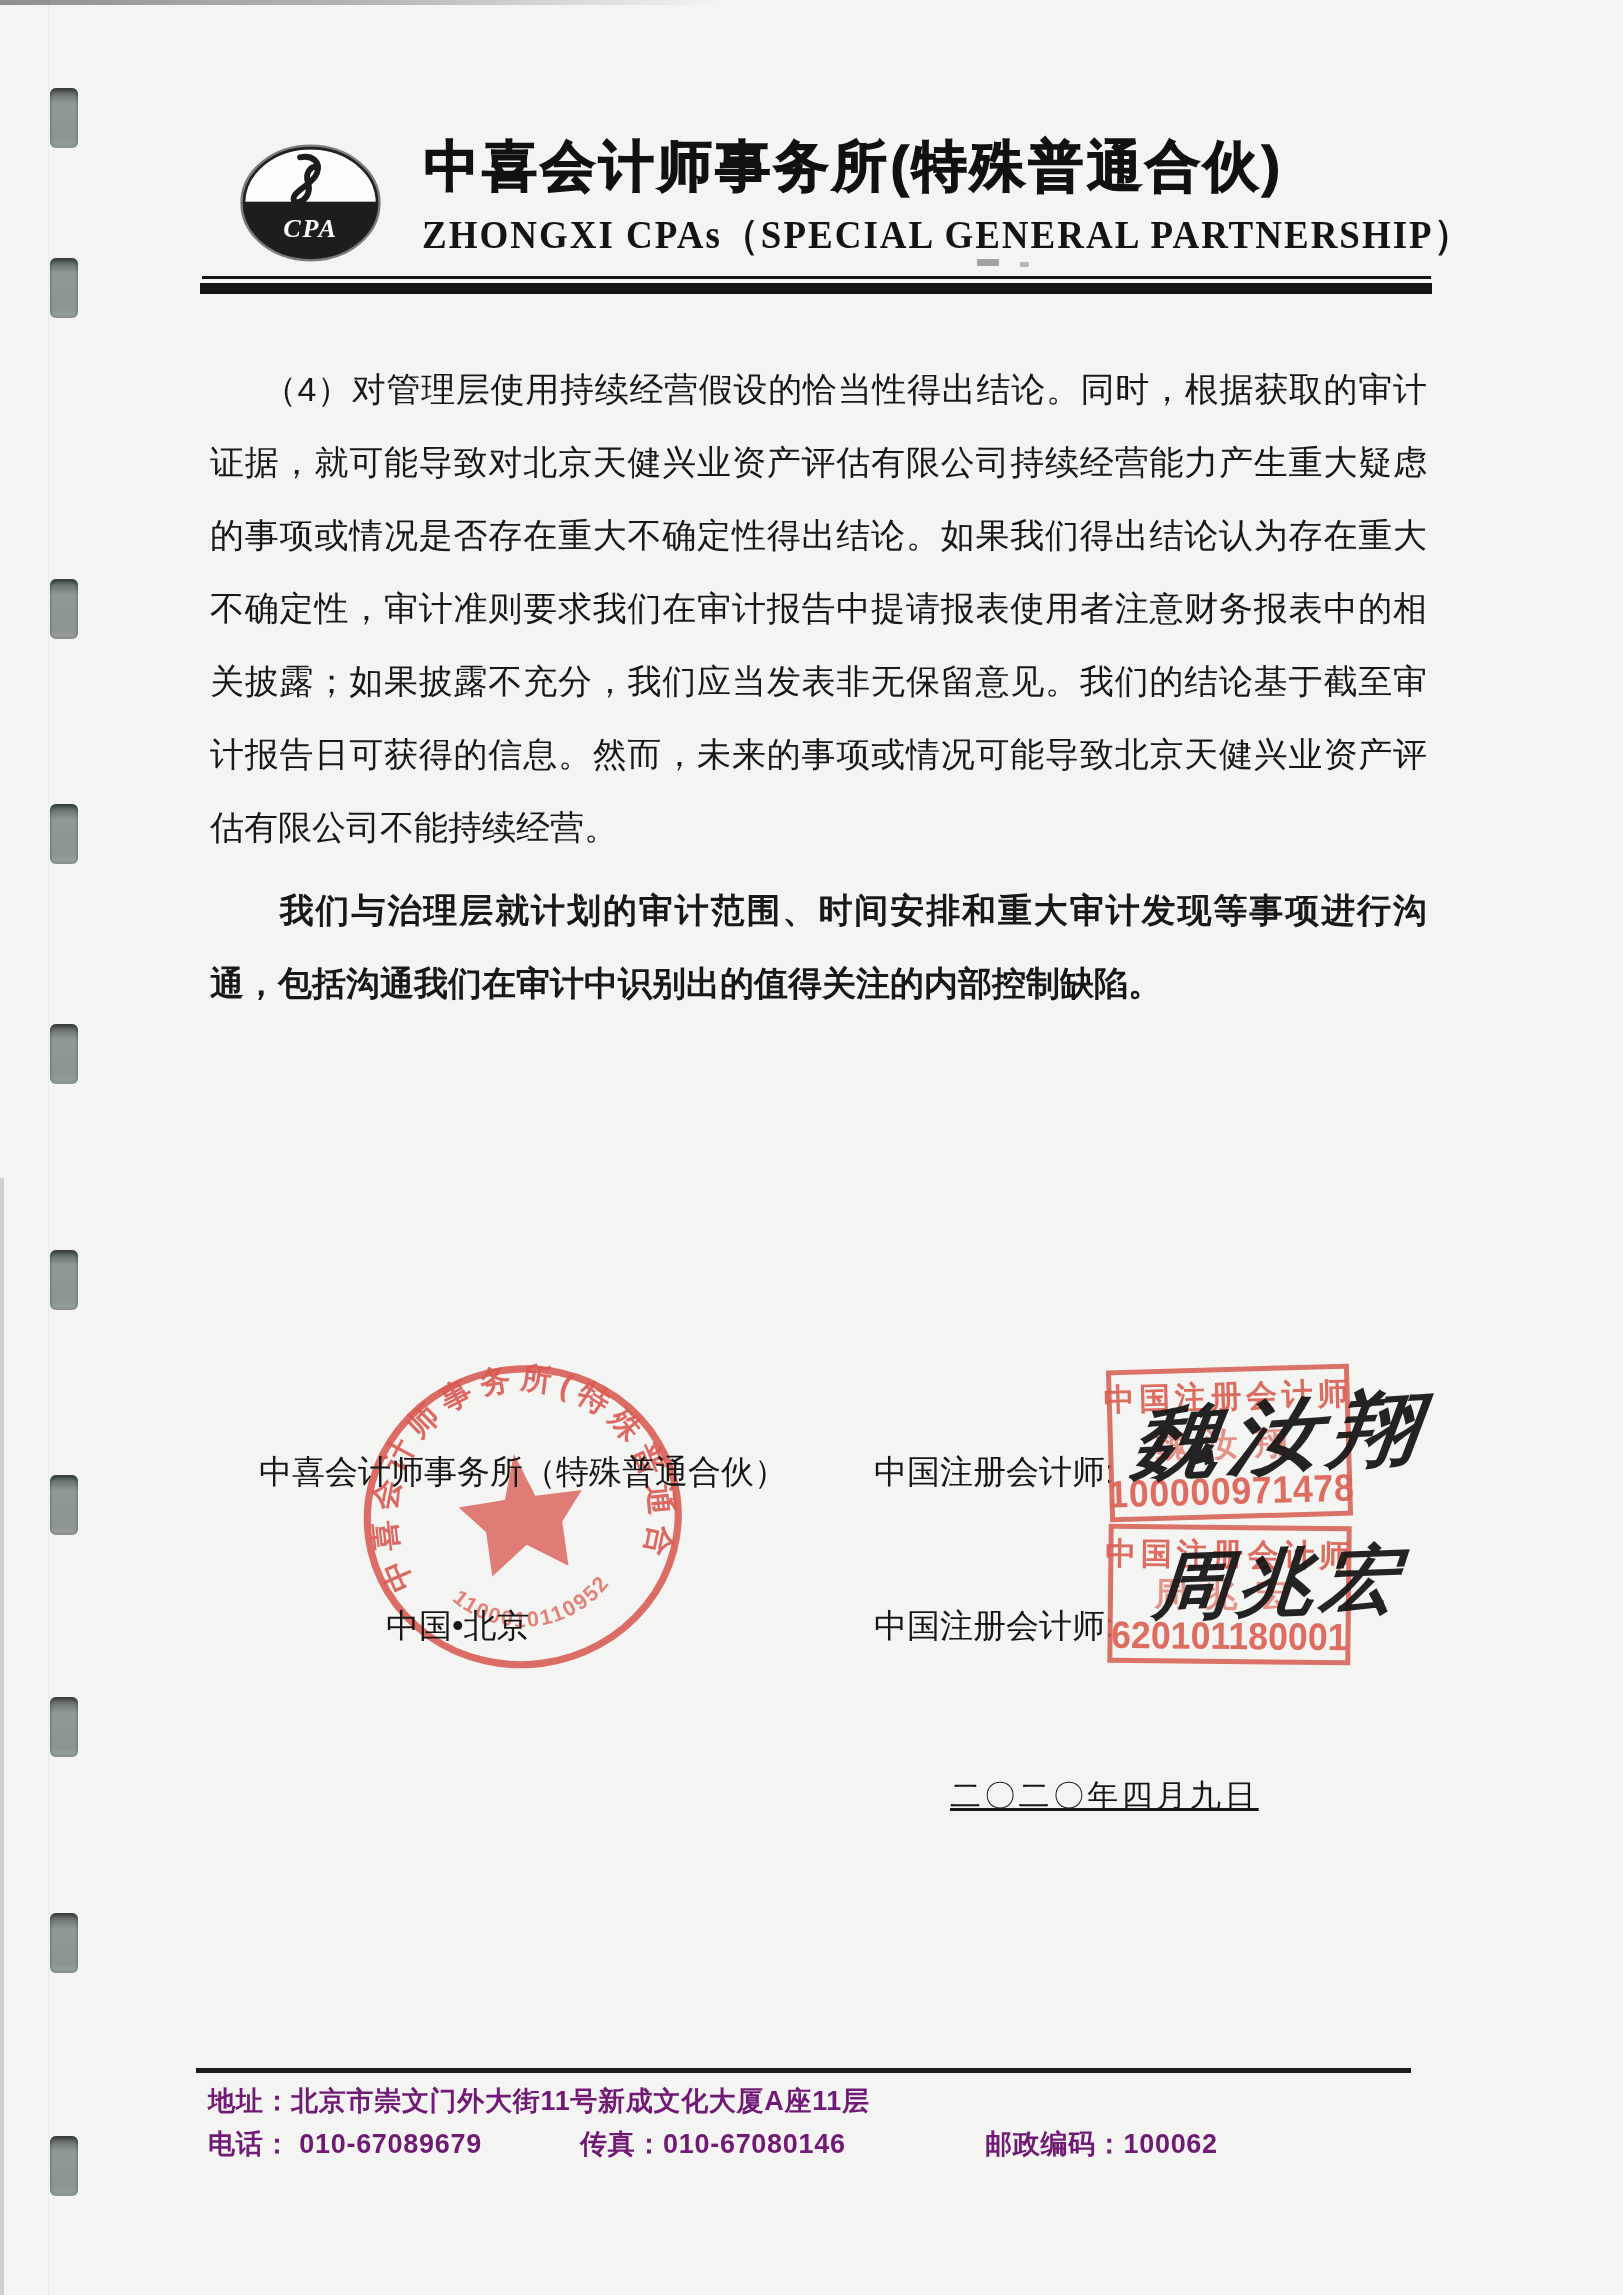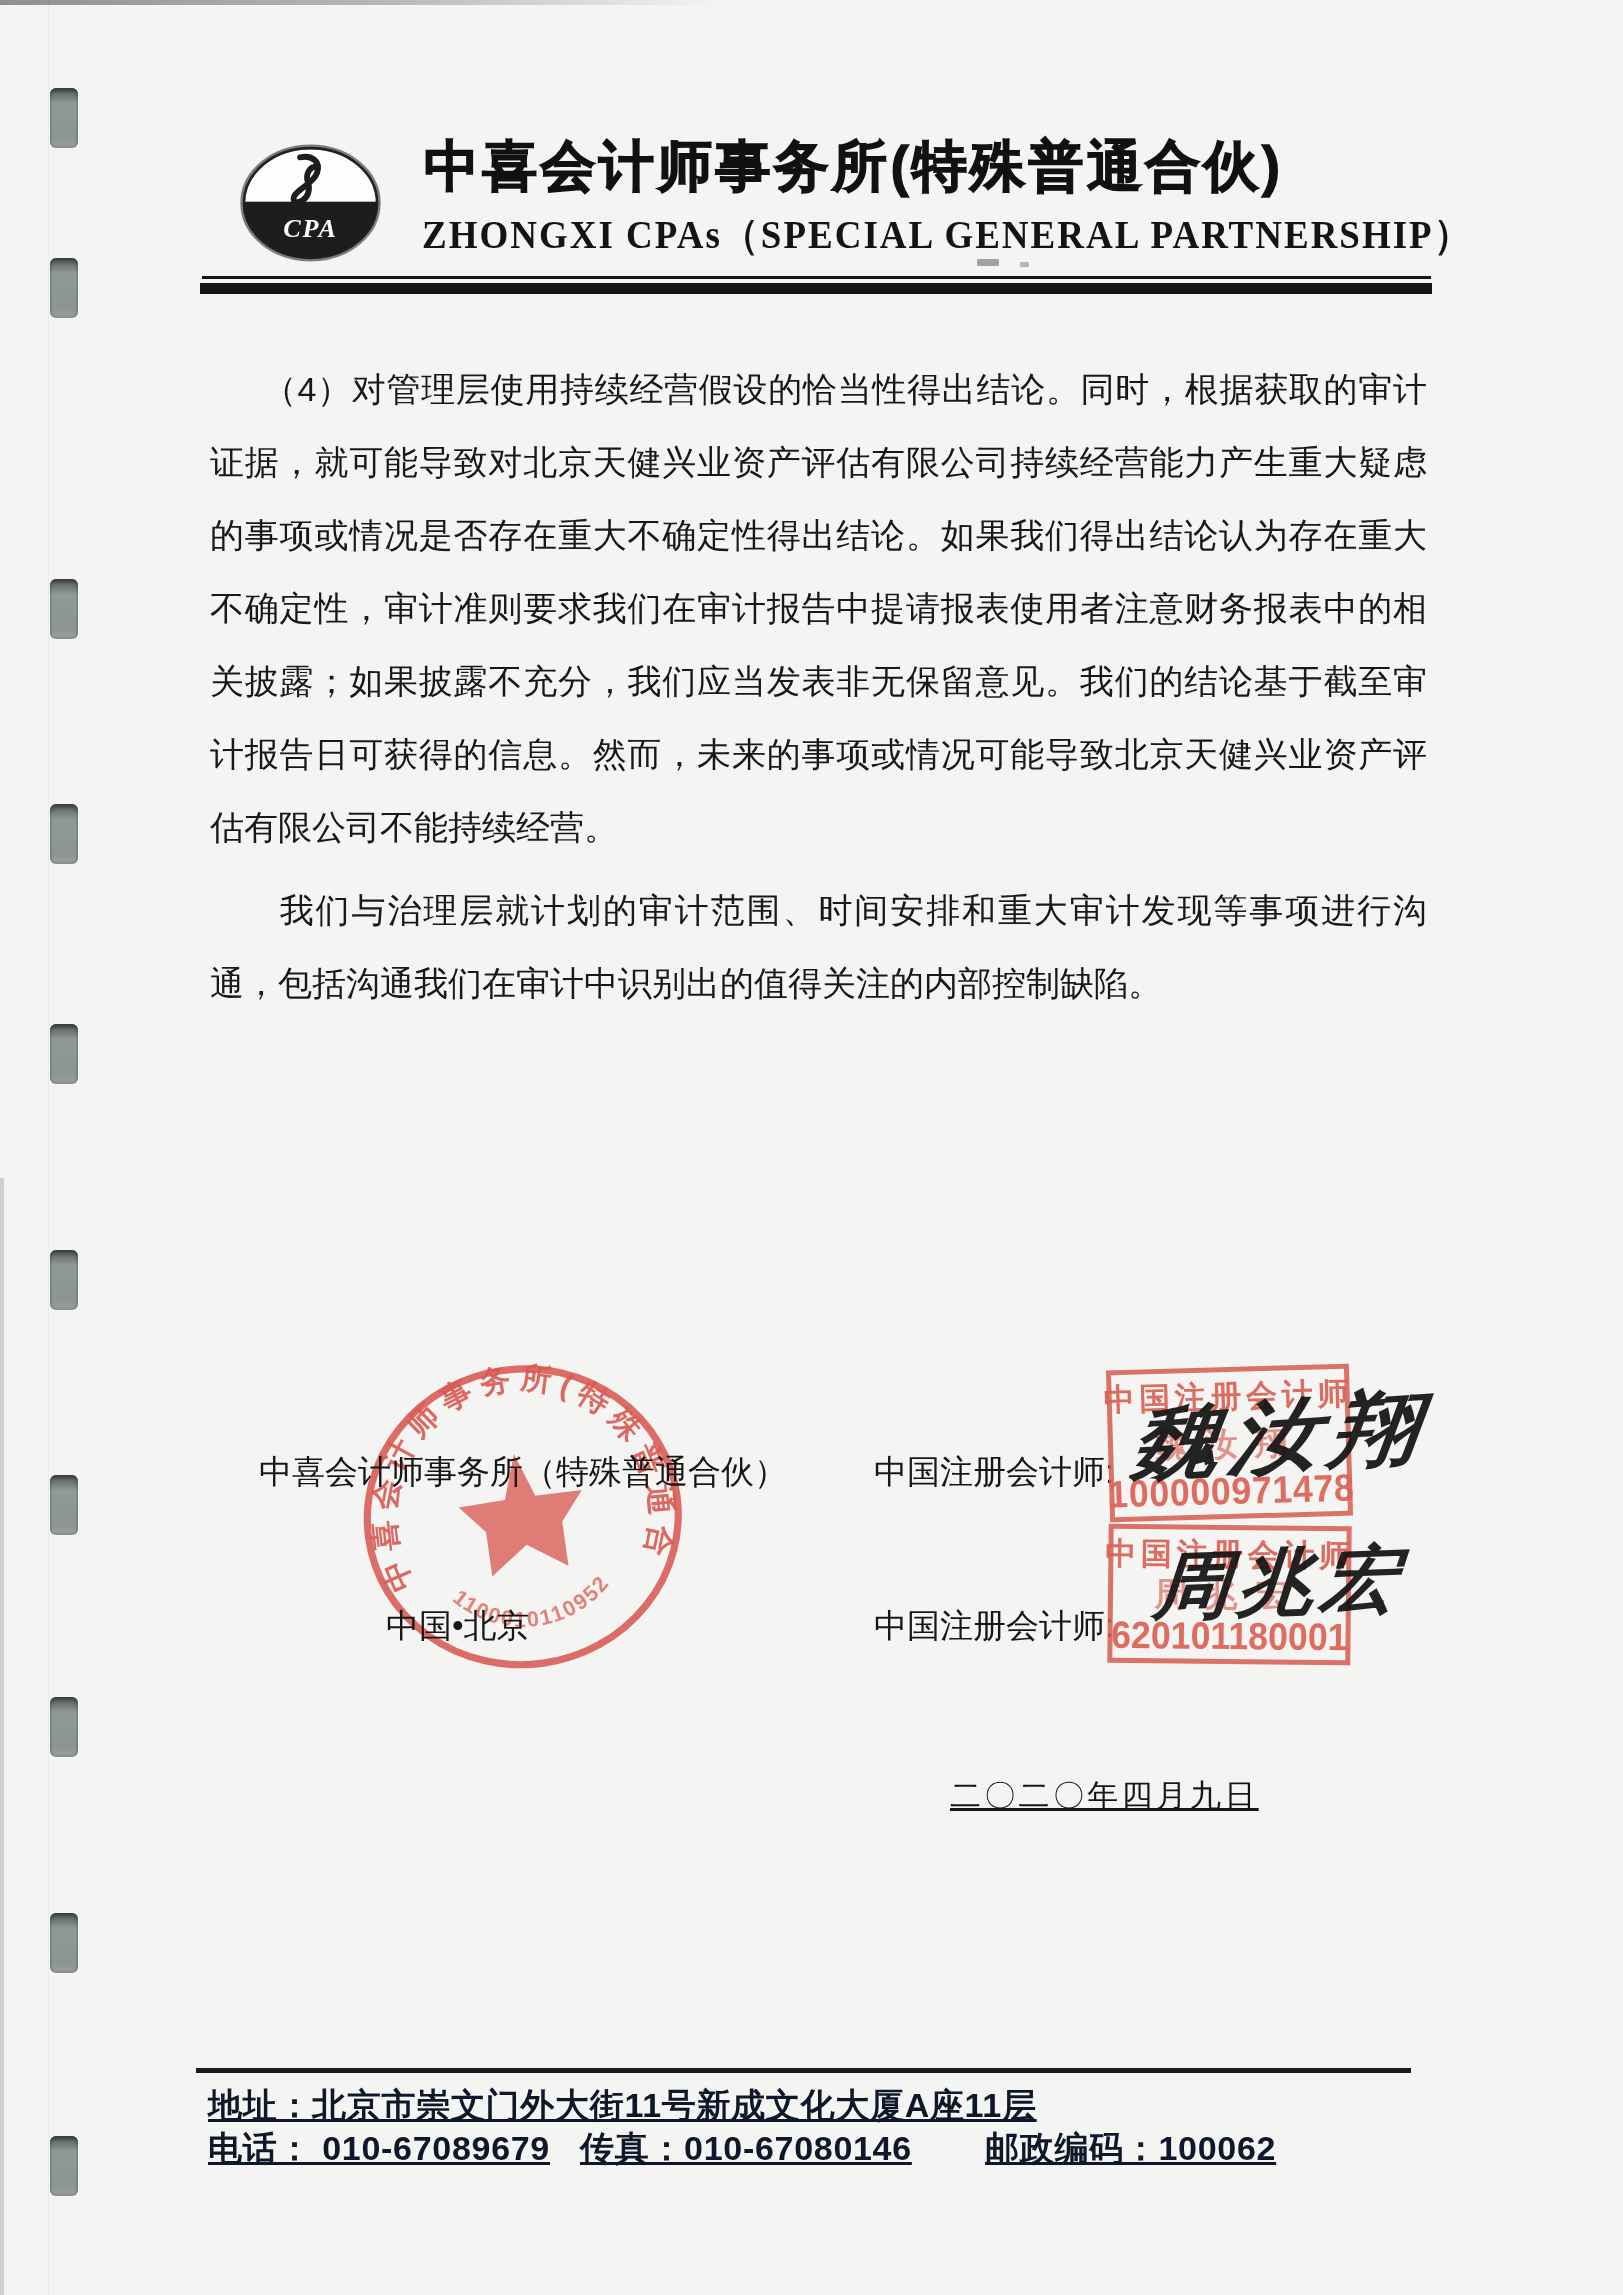--- a/index.html
+++ b/index.html
@@ -39,21 +39,21 @@
   .rule-thick{position:absolute;left:200px;top:283px;width:1232px;height:11px;background:#141414;}
 
   
   .body-text{
     position:absolute;left:200px;top:343px;width:1237px;
     font-size:34px;line-height:73px;text-align:justify;text-justify:inter-character;
     word-break:break-all;color:#181818;
   }
   .body-text p{margin:10px;}
   .ind-num{text-indent:1.55em;}
-  .ind-plain{text-indent:2.05em;}
+  .ind-plain{text-indent:2.05em;font-weight:bold;}
 
   
   .sig-label{position:absolute;font-size:33px;white-space:nowrap;color:#161616;text-align:center;}
 
   
   .seal{position:absolute;left:348px;top:1352px;width:351px;height:340px;transform:rotate(-8deg);}
 
   
   .stamp{
     position:absolute;width:243px;border:5.9px solid rgba(214,90,78,.85);
@@ -76,21 +76,21 @@
   }
   .handsig1{left:1136px;top:1393px;font-size:80px;letter-spacing:9.2px;
     transform:rotate(-4deg) skewX(-10deg) scaleX(1.12);transform-origin:left top;opacity:.93;}
   .handsig2{left:1157px;top:1539px;font-size:73px;letter-spacing:6.5px;
     transform:rotate(-2deg) skewX(-6deg) scaleX(1.05);transform-origin:left top;opacity:.93;}
 
   .date-line{position:absolute;left:950px;top:1775px;font-size:31px;letter-spacing:3.3px;white-space:nowrap;color:#161616;text-decoration:underline;}
 
   
   .footer-rule{position:absolute;left:196px;top:2068px;width:1215px;height:4.6px;background:#1b1b1b;}
-  .foot{position:absolute;font-size:34px;font-weight:700;white-space:nowrap;color:#0f172a;letter-spacing:0.7px;text-decoration:underline;}
+  .foot{position:absolute;font-size:27px;font-weight:700;white-space:nowrap;color:#701a75;letter-spacing:0.7px;}
 </style>
 </head>
 <body>
 
 <div class="page">
 
   <div class="scan-top-edge"></div>
   <div class="crease"></div>
   <div class="left-edge"></div>
   <div class="hole" style="top:88px"></div>

